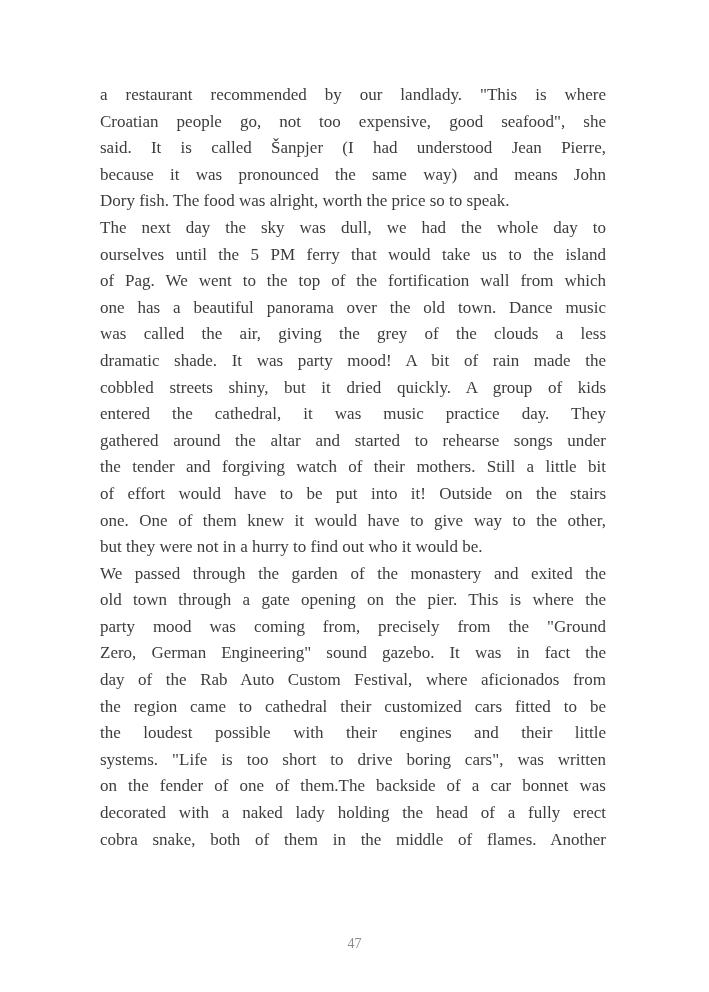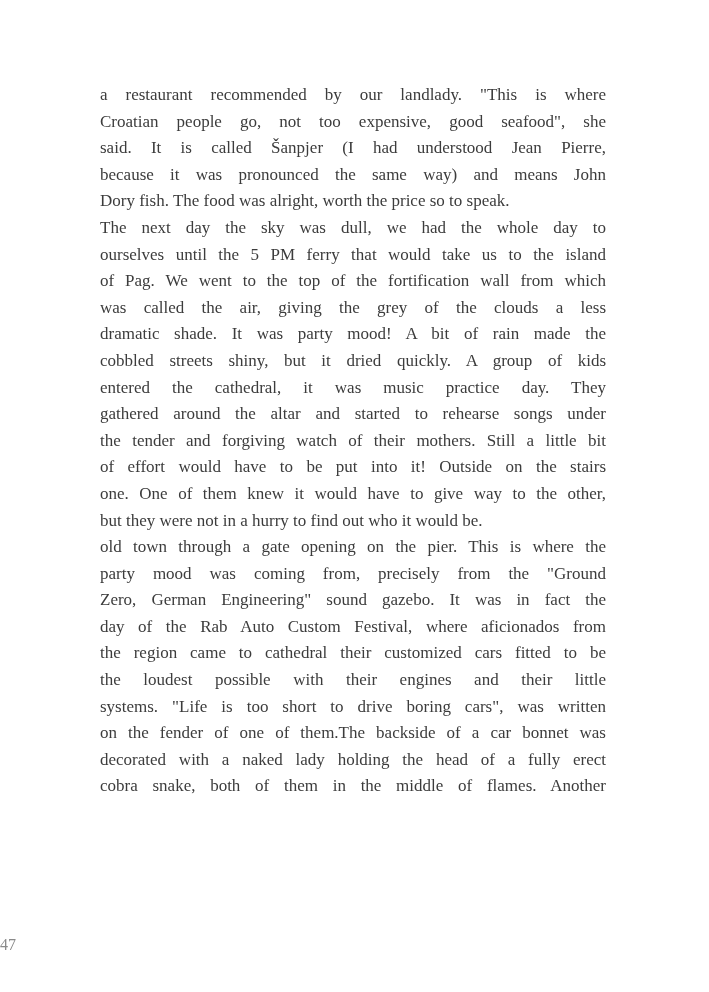--- a/index.html
+++ b/index.html
@@ -33,52 +33,55 @@
     text-align-last: justify;
   }
   .line.end {
     text-align-last: left;
   }
   .page-number {
     position: absolute;
     top: 936px;
     left: 0;
     right: 0;
-    font-size: 16px;
+    text-align: center;
+    font-size: 14px;
     color: #8a8a8a;
     font-family: "Liberation Serif", "DejaVu Serif", serif;
   }
 </style>
 </head>
 <body>
 
 <div class="page">
   <div class="text-block" id="text-block">
       <div class="para">
         <div class="line">a restaurant recommended by our landlady. "This is where</div>
         <div class="line">Croatian people go, not too expensive, good seafood", she</div>
         <div class="line">said. It is called Šanpjer (I had understood Jean Pierre,</div>
         <div class="line">because it was pronounced the same way) and means John</div>
         <div class="line end">Dory fish. The food was alright, worth the price so to speak.</div>
       </div>
       <div class="para">
         <div class="line">The next day the sky was dull, we had the whole day to</div>
         <div class="line">ourselves until the 5 PM ferry that would take us to the island</div>
         <div class="line">of Pag. We went to the top of the fortification wall from which</div>
+        <div class="line">one has a beautiful panorama over the old town. Dance music</div>
         <div class="line">was called the air, giving the grey of the clouds a less</div>
         <div class="line">dramatic shade. It was party mood!  A bit of rain made the</div>
         <div class="line">cobbled streets shiny, but it dried quickly. A group of kids</div>
         <div class="line">entered the cathedral, it was music practice day. They</div>
         <div class="line">gathered around the altar and started to rehearse songs under</div>
         <div class="line">the tender and forgiving watch of their mothers. Still a little bit</div>
         <div class="line">of effort would have to be put into it! Outside on the stairs</div>
         <div class="line">one. One of them knew it would have to give way to the other,</div>
         <div class="line end">but they were not in a hurry to find out who it would be.</div>
       </div>
       <div class="para">
+        <div class="line">We passed through the garden of the monastery and exited the</div>
         <div class="line">old town through a gate opening on the pier. This is where the</div>
         <div class="line">party mood was coming from, precisely from the "Ground</div>
         <div class="line">Zero, German Engineering" sound gazebo. It was in fact the</div>
         <div class="line">day of the Rab Auto Custom Festival, where aficionados from</div>
         <div class="line">the region came to cathedral their customized cars fitted to be</div>
         <div class="line">the loudest possible with their engines and their little</div>
         <div class="line">systems. "Life is too short to drive boring cars", was written</div>
         <div class="line">on the fender of one of them.The backside of a car bonnet was</div>
         <div class="line">decorated with a naked lady holding the head of a fully erect</div>
         <div class="line">cobra snake, both of them in the middle of flames. Another</div>

